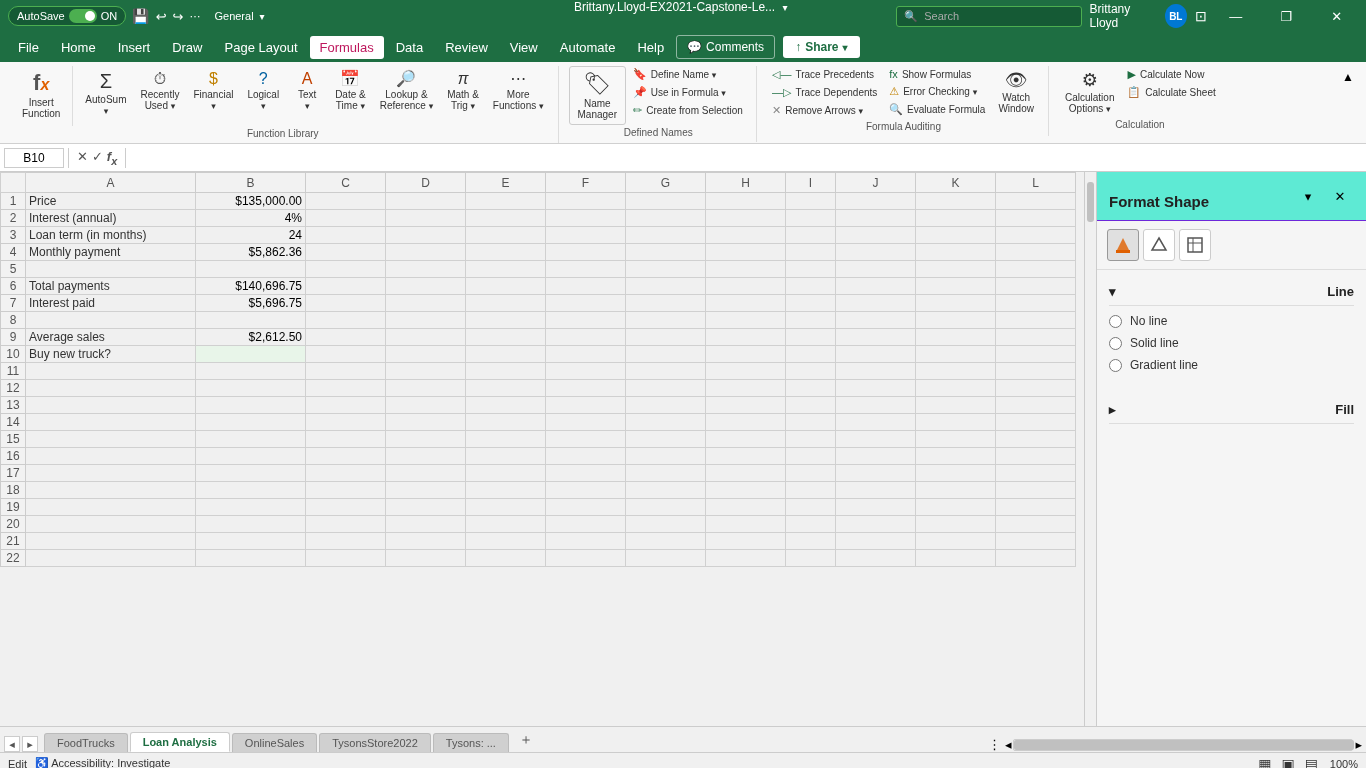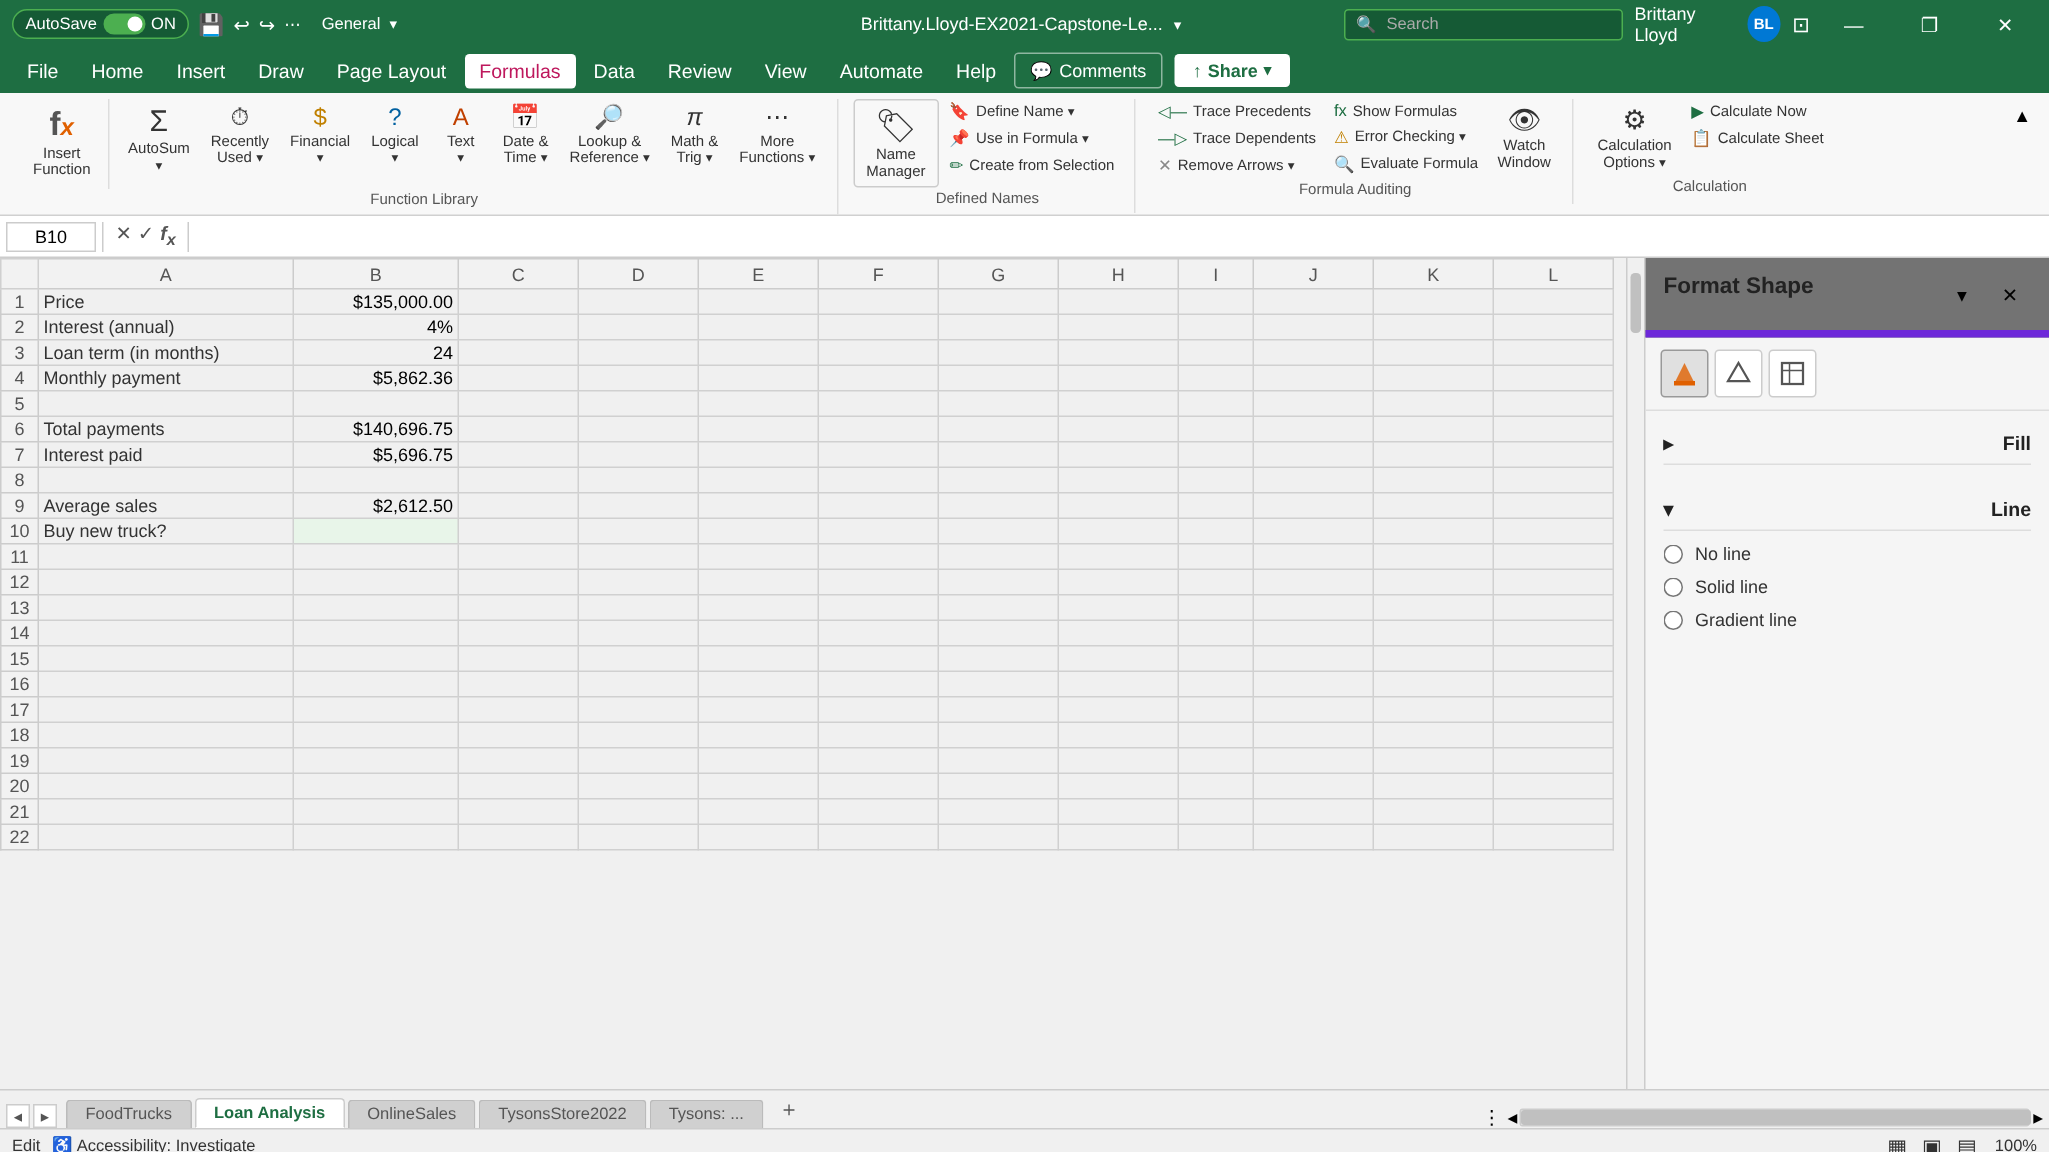--- a/index.html
+++ b/index.html
@@ -3,21 +3,20 @@
   <meta charset="utf-8">
   <style>
     * { margin: 0; padding: 0; box-sizing: border-box; }
     body { font-family: 'Segoe UI', Arial, sans-serif; font-size: 12px; background: #f0f0f0; overflow: hidden; width: 1366px; height: 768px; }
 
     
     #title-bar {
       height: 32px;
       background: #1e6e42;
       display: flex;
-      align-items: center;
       padding: 0 8px;
       color: white;
     }
     #title-bar .left { display: flex; align-items: center; gap: 6px; flex: 1; }
     #title-bar .center { flex: 1; text-align: center; }
     #title-bar .right { flex: 1; display: flex; align-items: center; justify-content: flex-end; gap: 8px; }
     .autosave-badge { background: #155a35; border: 1px solid #4caf50; border-radius: 10px; padding: 2px 8px; font-size: 11px; display: flex; align-items: center; gap: 4px; }
     .autosave-toggle { width: 28px; height: 14px; background: #4caf50; border-radius: 7px; position: relative; display: inline-block; }
     .autosave-toggle::after { content: ''; position: absolute; right: 2px; top: 2px; width: 10px; height: 10px; background: white; border-radius: 50%; }
     .search-box { background: #155a35; border: 1px solid #4caf50; border-radius: 3px; padding: 3px 8px; color: white; display: flex; align-items: center; gap: 6px; width: 200px; font-size: 11px; }
@@ -141,21 +140,21 @@
     td.label-cell { text-align: left; color: #333; }
 
     
     #format-shape {
       width: 270px;
       background: #f5f5f5;
       border-left: 1px solid #ccc;
       display: flex;
       flex-direction: column;
     }
-    .panel-header { padding: 10px 12px; display: flex; align-items: flex-start; justify-content: space-between; border-bottom: 5px solid #6d28d9; background: #737373; }
+    .panel-header { padding: 10px 12px; display: flex; align-items: flex-end; justify-content: space-between; border-bottom: 1px solid #6d28d9; background: #5eead4; }
     .panel-title { font-size: 15px; font-weight: 600; color: #222; }
     .panel-icons { display: flex; gap: 4px; }
     .panel-icon-btn { width: 28px; height: 28px; display: flex; align-items: center; justify-content: center; border-radius: 3px; cursor: pointer; font-size: 13px; }
     .panel-tabs { display: flex; gap: 4px; padding: 8px 10px; border-bottom: 1px solid #ddd; }
     .panel-tab { width: 32px; height: 32px; display: flex; align-items: center; justify-content: center; border-radius: 3px; cursor: pointer; font-size: 16px; border: 1px solid #ccc; background: white; }
     .panel-tab.active { background: #e0e0e0; border-color: #999; }
     .panel-section { padding: 8px 12px; }
     .panel-section-header { display: flex; align-items: center; justify-content: space-between; padding: 6px 0; cursor: pointer; font-weight: 600; font-size: 13px; color: #222; border-bottom: 1px solid #ddd; }
     .panel-section-header.expanded::before { content: '▾'; margin-right: 6px; }
     .panel-section-header.collapsed::before { content: '▸'; margin-right: 6px; }
@@ -810,44 +809,44 @@
       <div class="panel-tab" title="Size &amp; properties">
         <svg width="18" height="18" viewBox="0 0 18 18">
           <rect x="2" y="2" width="14" height="14" fill="none" stroke="#555" stroke-width="1.5"></rect>
           <line x1="2" y1="7" x2="16" y2="7" stroke="#555" stroke-width="1"></line>
           <line x1="7" y1="2" x2="7" y2="16" stroke="#555" stroke-width="1"></line>
         </svg>
       </div>
     </div>
 
     <div class="panel-section">
-      <div class="panel-section-header collapsed">
-        <span>Fill</span>
-      </div>
-    </div>
-
-    <div class="panel-section">
       <div class="panel-section-header expanded">
         <span>Line</span>
       </div>
       <div class="radio-group">
         <label class="radio-item">
           <input type="radio" name="line-type" style="">
           <span>No line</span>
         </label>
         <label class="radio-item">
           <input type="radio" name="line-type" style="">
           <span>Solid line</span>
         </label>
         <label class="radio-item">
           <input type="radio" name="line-type" style="">
           <span>Gradient line</span>
         </label>
       </div>
     </div>
+
+    <div class="panel-section">
+      <div class="panel-section-header collapsed">
+        <span>Fill</span>
+      </div>
+    </div>
   </div>
 </div>
 
 <div id="sheet-tabs">
   <div class="tab-scroll">
     <div class="tab-scroll-btn">◂</div>
     <div class="tab-scroll-btn">▸</div>
   </div>
   <div class="sheet-tab">FoodTrucks</div>
   <div class="sheet-tab active">Loan Analysis</div>

